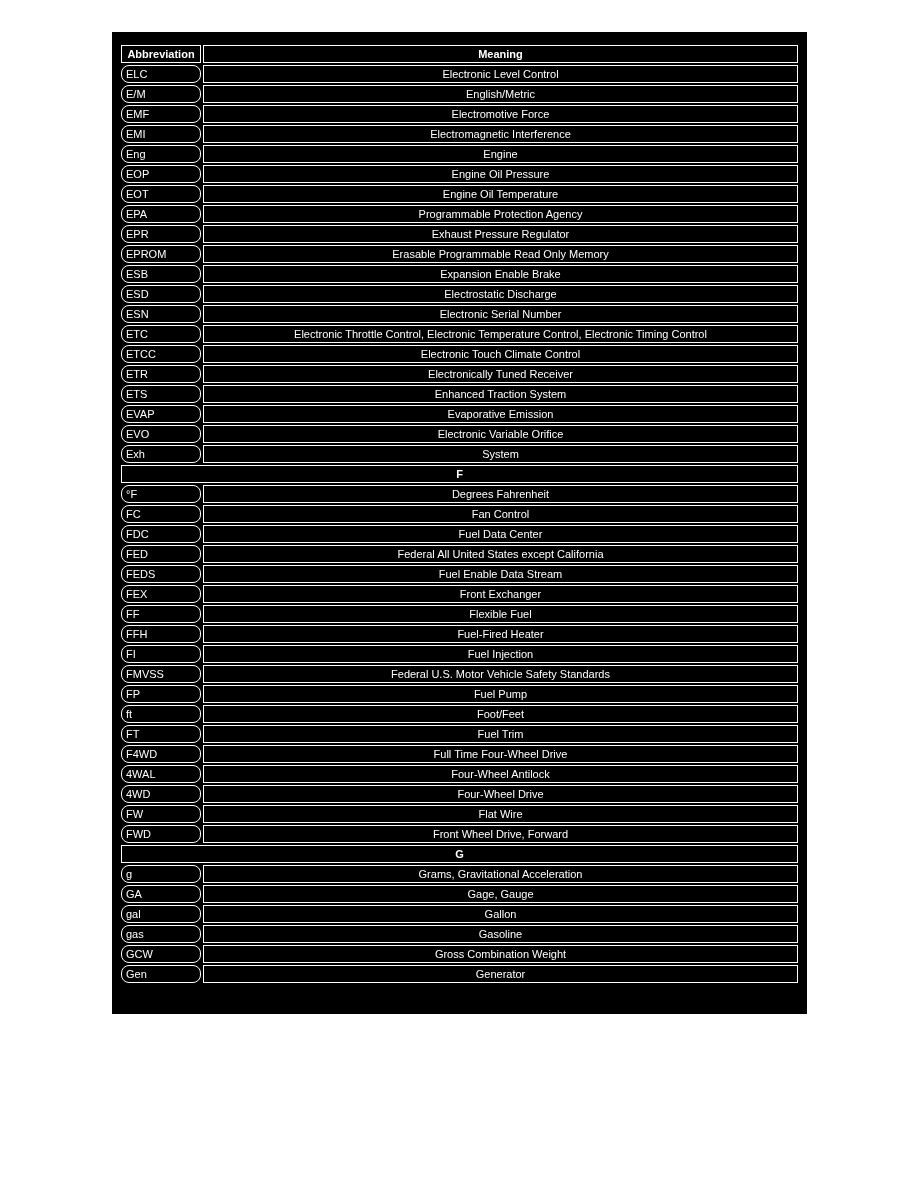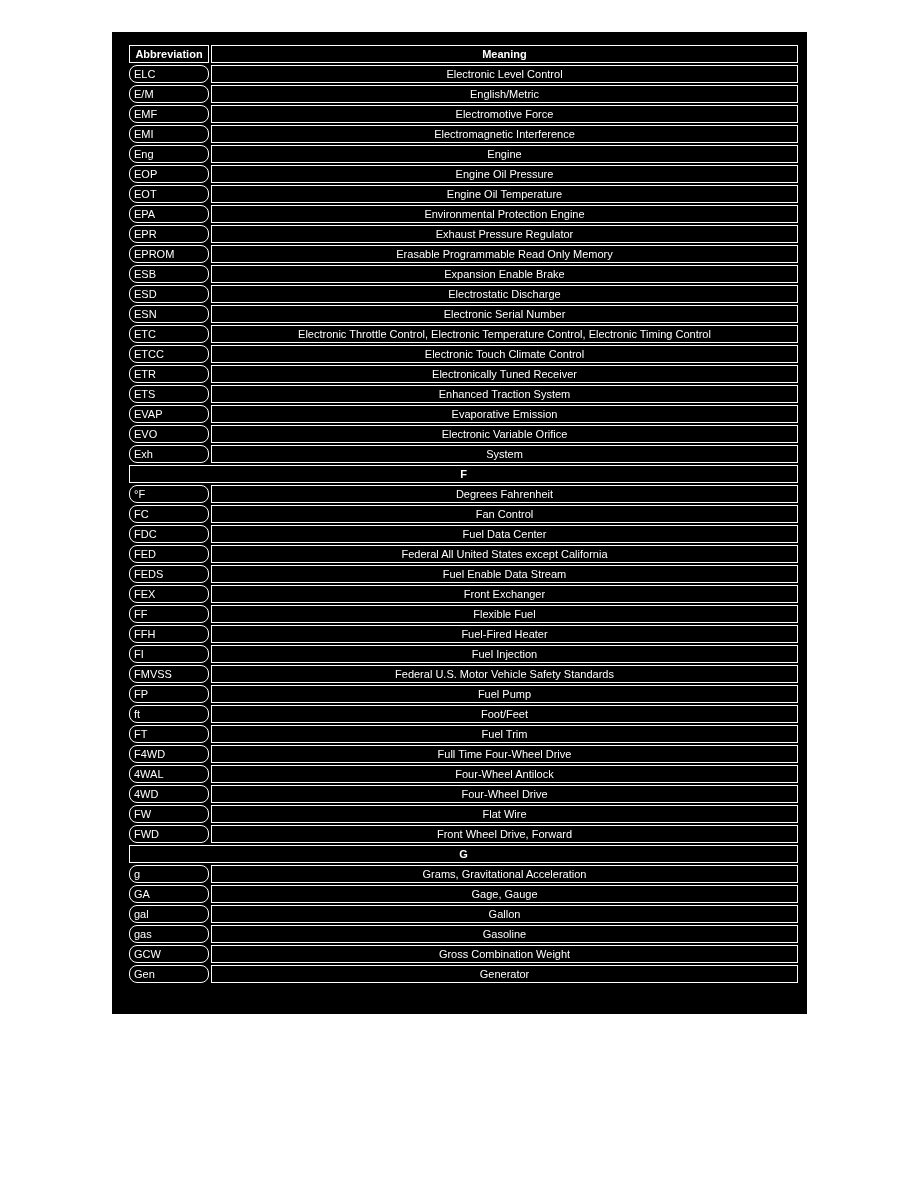--- a/index.html
+++ b/index.html
@@ -16,21 +16,21 @@
     overflow: hidden;
   }
   .table-wrap {
     position: absolute;
     left: 112px;
     top: 32px;
     width: 695px;
     height: 982px;
     background: #000000;
     box-sizing: border-box;
-    padding: 11px 7px 6px 15px;
+    padding: 11px 7px 6px 7px;
   }
   table.abbr-table {
     width: 100%;
     border-collapse: separate;
     border-spacing: 2px;
     background: #000000;
     table-layout: fixed;
   }
   table.abbr-table col.col-abbr { width: 80px; }
   table.abbr-table th,
@@ -103,21 +103,21 @@
           <tr>
             <td class="abbr-cell">EOP</td>
             <td class="meaning-cell">Engine Oil Pressure</td>
           </tr>
           <tr>
             <td class="abbr-cell">EOT</td>
             <td class="meaning-cell">Engine Oil Temperature</td>
           </tr>
           <tr>
             <td class="abbr-cell">EPA</td>
-            <td class="meaning-cell">Environmental Protection Engine</td>
+            <td class="meaning-cell">Programmable Protection Agency</td>
           </tr>
           <tr>
             <td class="abbr-cell">EPR</td>
             <td class="meaning-cell">Exhaust Pressure Regulator</td>
           </tr>
           <tr>
             <td class="abbr-cell">EPROM</td>
             <td class="meaning-cell">Erasable Programmable Read Only Memory</td>
           </tr>
           <tr>

